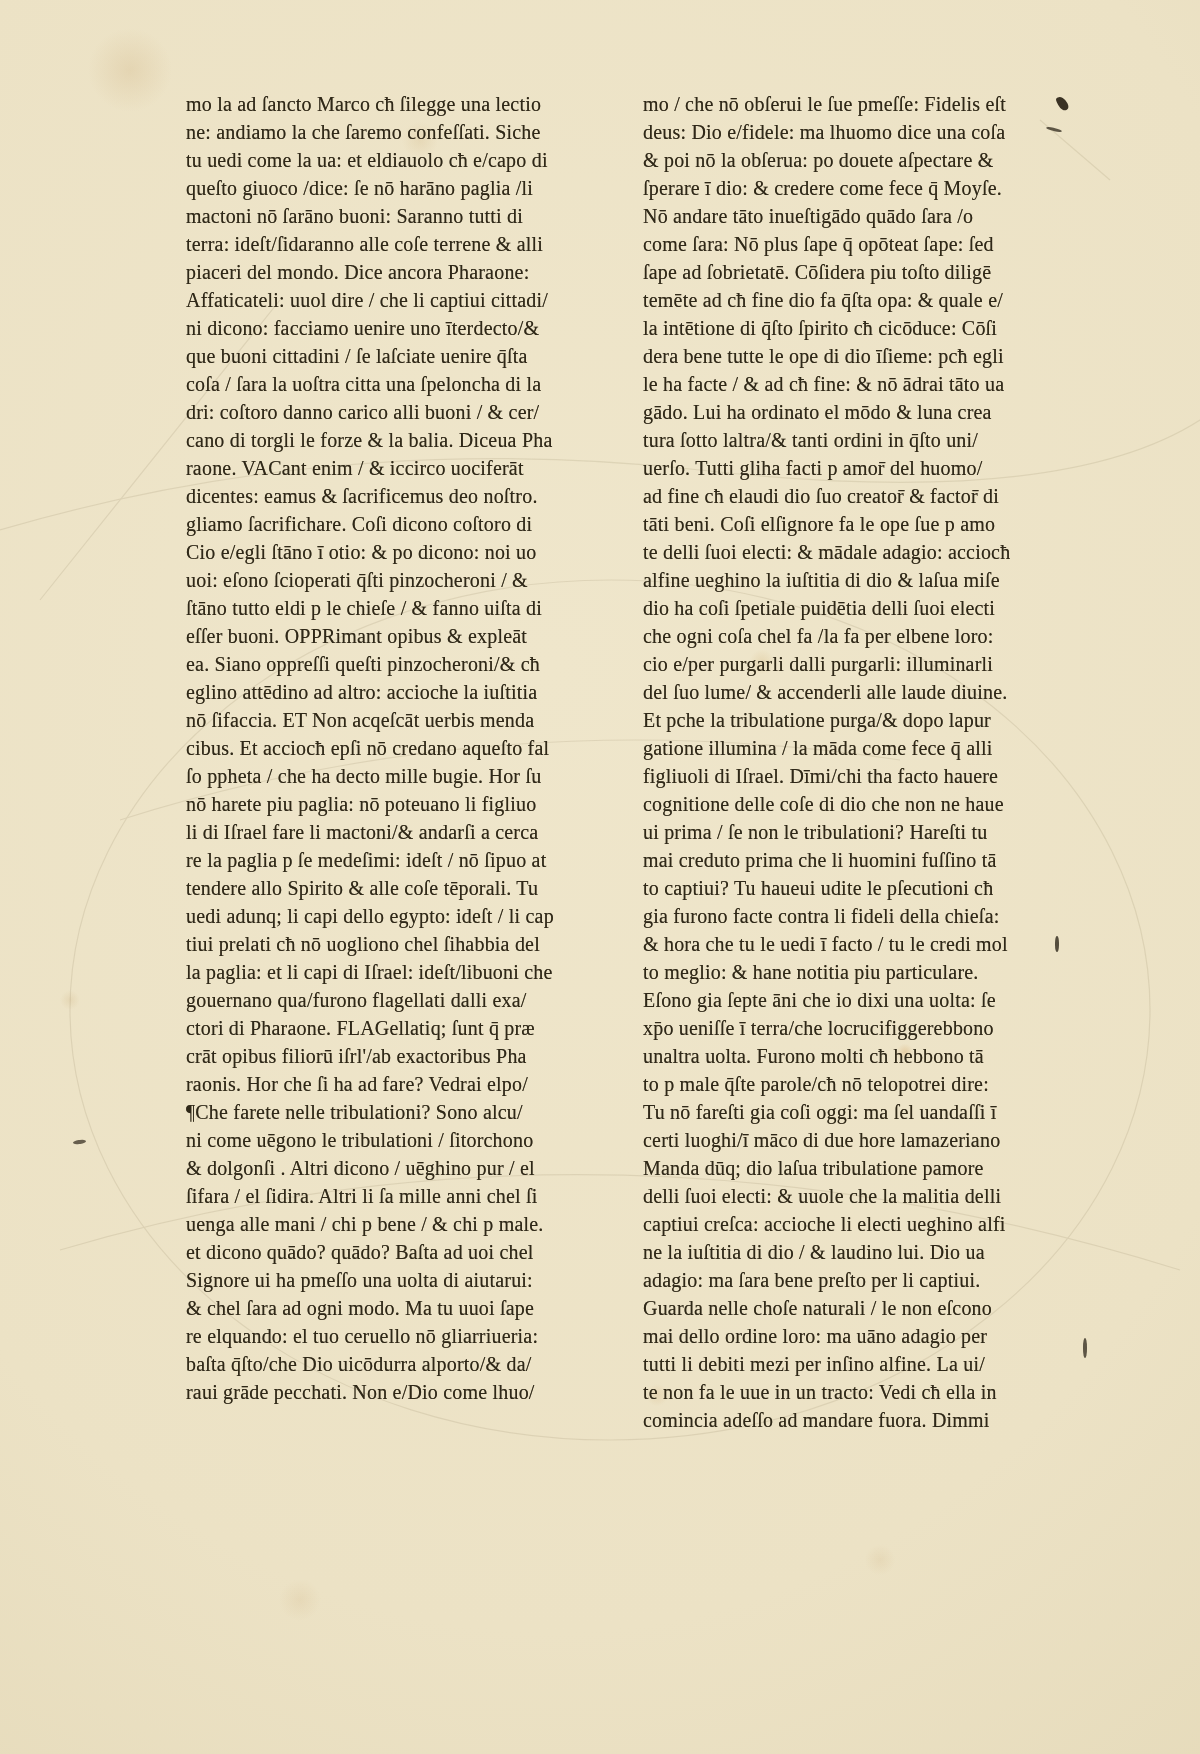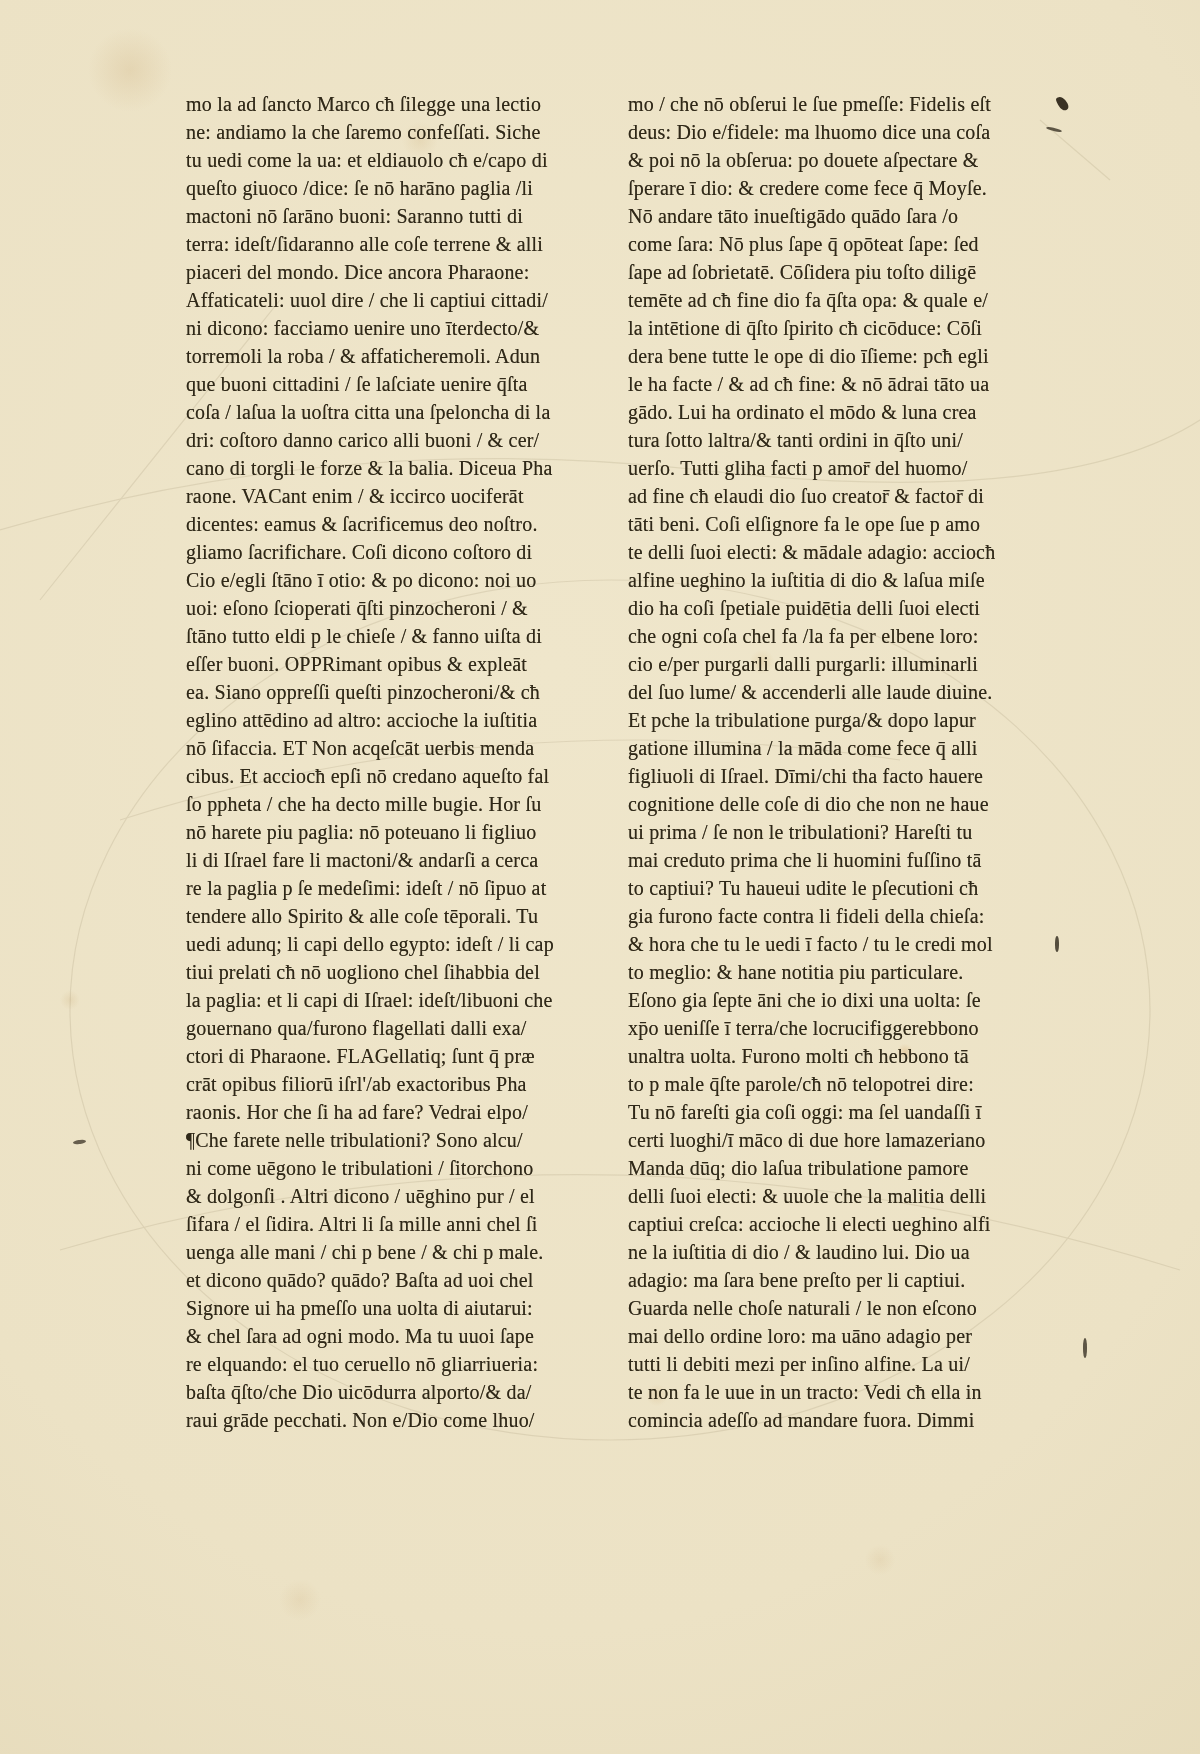--- a/index.html
+++ b/index.html
@@ -17,21 +17,21 @@
       radial-gradient(circle 12px at 905px 1052px, rgba(205,140,60,.25), rgba(205,140,60,0) 70%),
       radial-gradient(circle 16px at 657px 1395px, rgba(195,150,85,.18), rgba(195,150,85,0) 70%),
       radial-gradient(circle 30px at 300px 1600px, rgba(190,150,90,.12), rgba(190,150,90,0) 70%),
       radial-gradient(circle 22px at 880px 1560px, rgba(190,150,90,.12), rgba(190,150,90,0) 70%),
       radial-gradient(circle 14px at 70px 1000px, rgba(185,145,80,.15), rgba(185,145,80,0) 70%),
       radial-gradient(ellipse 130% 110% at 46% 38%, #efe6cb 0%, #ece2c5 50%, #e6dbbb 72%, #dbcfac 86%, #cdbf99 95%, #bdae87 100%);
   }
   .curves{position:absolute;left:0;top:0;pointer-events:none;}
   .textblock{
     position:absolute;left:186px;top:90px;width:880px;
-    display:flex;gap:28px;
+    display:flex;gap:43px;
   }
   .col{width:414px;}
   .line{
     font-size:20px;line-height:28px;height:28px;
     color:#2f2818;white-space:nowrap;letter-spacing:0.2px;
     text-shadow:0 0 0.5px rgba(47,38,20,.55);
   }
   .speck{position:absolute;background:#3a3224;border-radius:45%;}
   .speck-a{left:1058px;top:96px;width:9px;height:15px;transform:rotate(-28deg);border-radius:30% 70% 40% 60%;}
   .speck-b{left:1046px;top:128px;width:16px;height:3px;transform:rotate(14deg);opacity:.8;}
@@ -59,23 +59,22 @@
     <div class="col">
         <div class="line">mo la ad ſancto Marco cħ ſilegge una lectio</div>
         <div class="line">ne: andiamo la che ſaremo confeſſati. Siche</div>
         <div class="line">tu uedi come la ua: et eldiauolo cħ e/capo di</div>
         <div class="line">queſto giuoco /dice: ſe nō harāno paglia /li</div>
         <div class="line">mactoni nō ſarāno buoni: Saranno tutti di</div>
         <div class="line">terra: ideſt/ſidaranno alle coſe terrene &amp; alli</div>
         <div class="line">piaceri del mondo. Dice ancora Pharaone:</div>
         <div class="line">Affaticateli: uuol dire / che li captiui cittadi/</div>
         <div class="line">ni dicono: facciamo uenire uno īterdecto/&amp;</div>
-        <div class="line">torremoli la roba / &amp; affaticheremoli. Adun</div>
         <div class="line">que buoni cittadini / ſe laſciate uenire q̄ſta</div>
-        <div class="line">coſa / laſua la uoſtra citta una ſpeloncha di la</div>
+        <div class="line">coſa / ſara la uoſtra citta una ſpeloncha di la</div>
         <div class="line">dri: coſtoro danno carico alli buoni / &amp; cer/</div>
         <div class="line">cano di torgli le forze &amp; la balia. Diceua Pha</div>
         <div class="line">raone. VACant enim / &amp; iccirco uociferāt</div>
         <div class="line">dicentes: eamus &amp; ſacrificemus deo noſtro.</div>
         <div class="line">gliamo ſacrifichare. Coſi dicono coſtoro di</div>
         <div class="line">Cio e/egli ſtāno ī otio: &amp; po dicono: noi uo</div>
         <div class="line">uoi: eſono ſcioperati q̄ſti pinzocheroni / &amp;</div>
         <div class="line">ſtāno tutto eldi p le chieſe / &amp; fanno uiſta di</div>
         <div class="line">eſſer buoni. OPPRimant opibus &amp; expleāt</div>
         <div class="line">ea. Siano oppreſſi queſti pinzocheroni/&amp; cħ</div>

